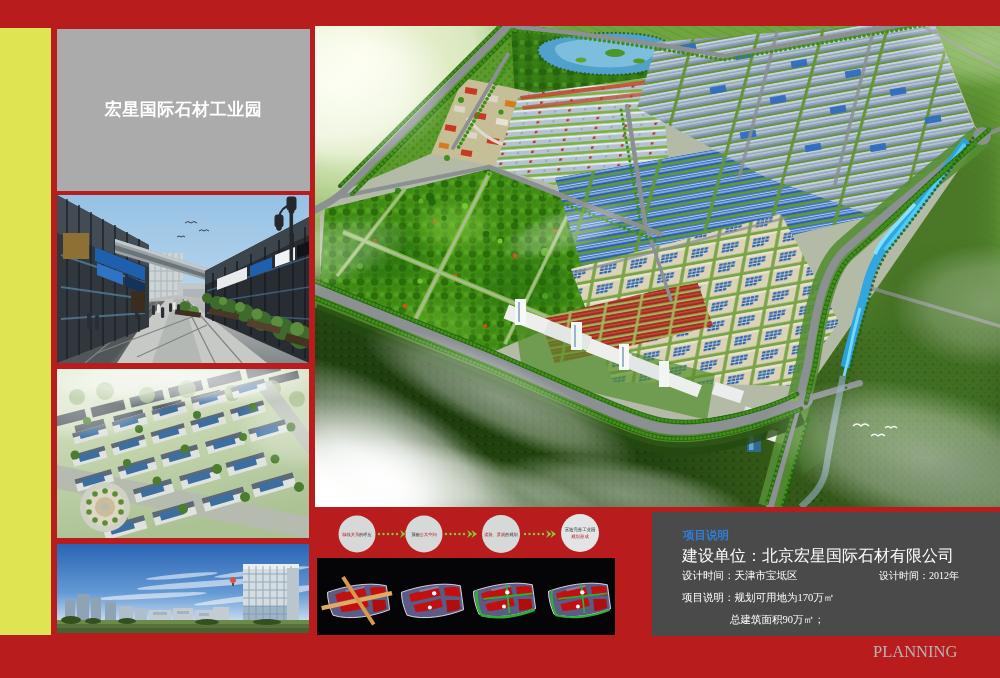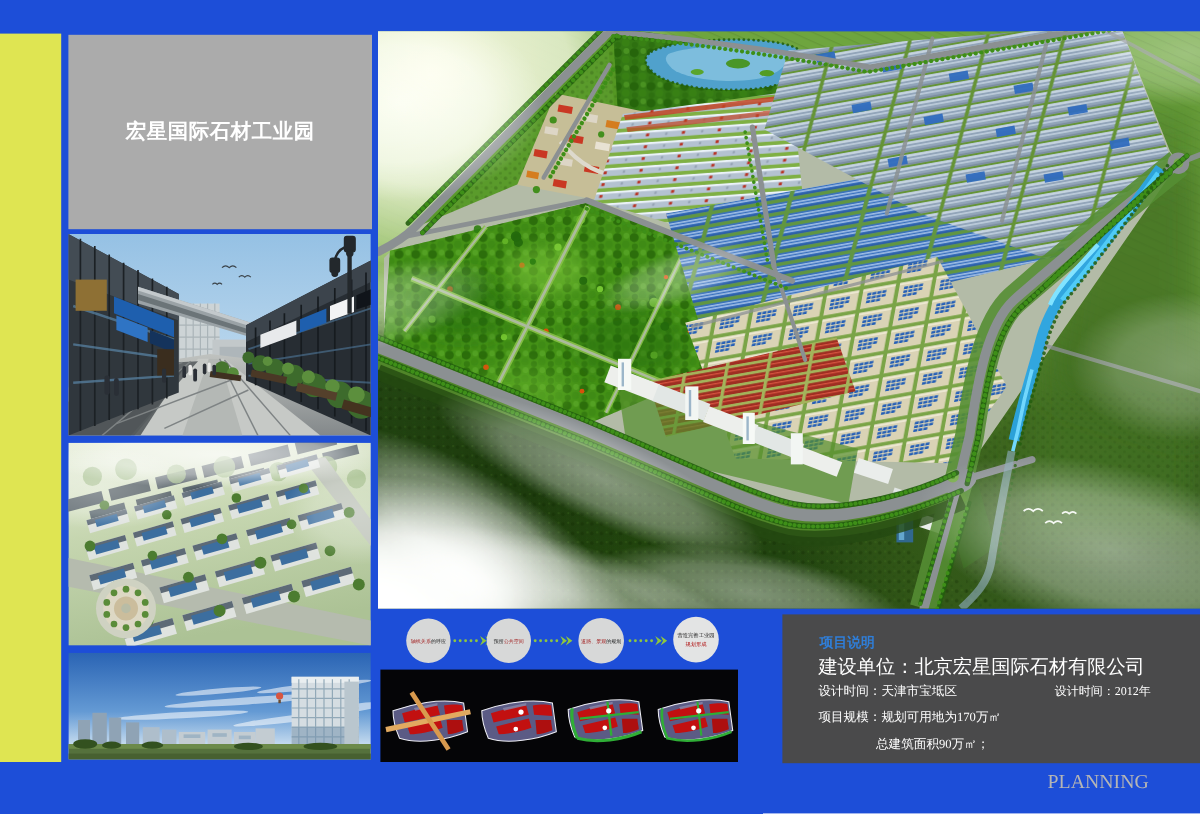--- a/index.html
+++ b/index.html
@@ -1,18 +1,18 @@
 <!DOCTYPE html>
 <html><head>
 <meta charset="utf-8">
 <style>
 html,body{margin:0;padding:0;background:#fff;width:1000px;height:678px;overflow:hidden;
 font-family:"Liberation Sans",sans-serif;}
 .abs{position:absolute;}
-#page{position:relative;width:1000px;height:678px;background:#1d4ed8;}
+#page{position:relative;width:1000px;height:678px;background:#b91c1c;}
 </style>
 </head>
 <body>
 <div id="page">
 
 <div class="abs" style="left:0;top:28px;width:51px;height:607px;background:#dfe552;"></div>
 
 <div class="abs" style="left:57px;top:29px;width:253px;height:162px;background:#ababab;">
 
   <div class="abs" style="left:0;top:69px;width:253px;text-align:center;color:#fff;font-size:17px;font-weight:bold;letter-spacing:0.5px;">宏星国际石材工业园</div>
@@ -871,20 +871,20 @@
 <div class="abs" style="left:652px;top:512px;width:375px;height:124px;background:#4a4a4b;color:#fff;font-family:Liberation Serif, serif;">
 
   <div class="abs" style="left:31px;top:16px;font-size:11.5px;font-weight:bold;color:#2f7ed8;">项目说明</div>
 
   <div class="abs" style="left:30px;top:34px;font-size:16px;">建设单位：北京宏星国际石材有限公司</div>
 
   <div class="abs" style="left:30px;top:57px;font-size:10.5px;">设计时间：天津市宝坻区</div>
 
   <div class="abs" style="left:227px;top:57px;font-size:10px;">设计时间：2012年</div>
 
-  <div class="abs" style="left:30px;top:79px;font-size:10.5px;">项目规模：规划可用地为170万㎡</div>
+  <div class="abs" style="left:30px;top:79px;font-size:10.5px;">项目说明：规划可用地为170万㎡</div>
 
   <div class="abs" style="left:78px;top:101px;font-size:10.5px;">总建筑面积90万㎡；</div>
 </div>
 
 <div class="abs" style="left:873px;top:642px;font-family:'Liberation Serif',serif;font-weight:normal;font-size:16.5px;letter-spacing:0;color:#b5b5b5;">PLANNING</div>
 
 </div>
 
 </body></html>

